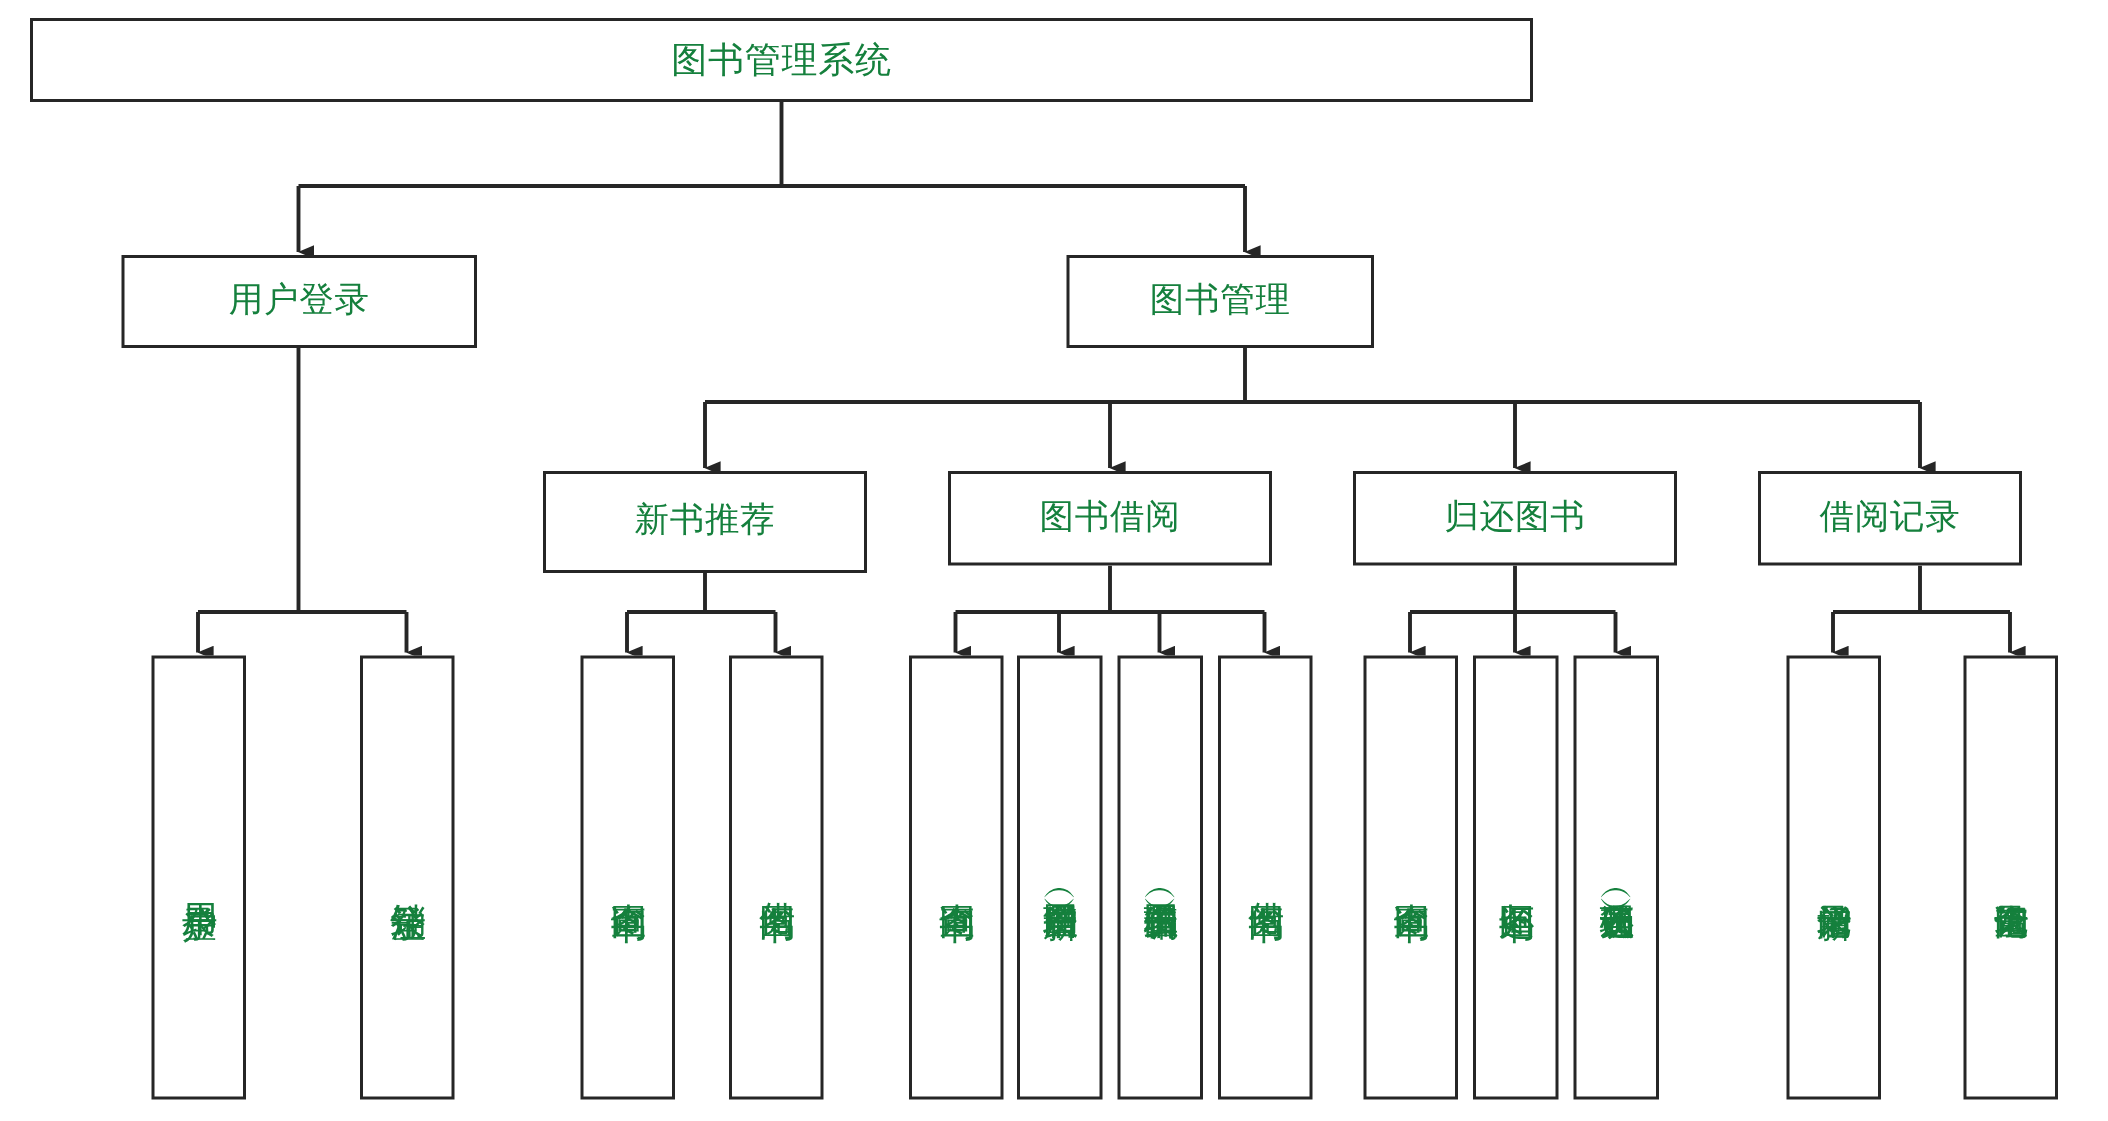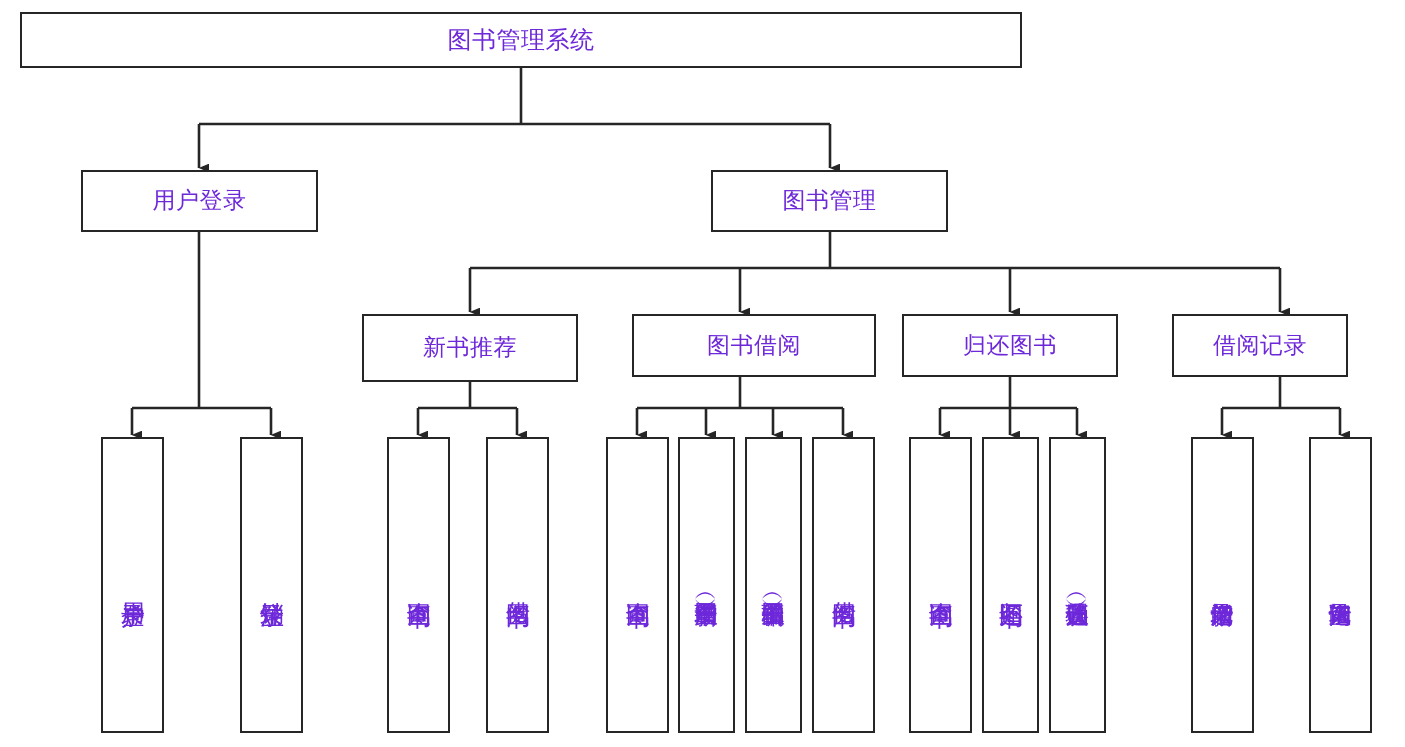--- a/index.html
+++ b/index.html
@@ -26,21 +26,21 @@
     height: 747px;
   }
   .node {
     position: absolute;
     box-sizing: border-box;
     border: 2px solid #262626;
     background: #ffffff;
     display: flex;
     align-items: center;
     justify-content: center;
-    color: #6d28d9;
+    color: #15803d;
     z-index: 2;
   }
   .node-label {
     display: block;
     line-height: 1.12;
     letter-spacing: 0.5px;
   }
   
   .node.horiz .node-label {
     font-size: 23px;
@@ -139,29 +139,29 @@
   </svg>
 
   <div class="node horiz title" style="left:20px; top:12px; width:1002px; height:56px;">
     <span class="node-label">图书管理系统</span>
   </div>
 
   <div class="node horiz" style="left:81px; top:170px; width:237px; height:62px;">
     <span class="node-label">用户登录</span>
   </div>
 
-  <div class="node horiz" style="left:711px; top:170px; width:237px; height:62px;">
+  <div class="node horiz" style="left:711px; top:170px; width:205px; height:62px;">
     <span class="node-label">图书管理</span>
   </div>
 
   <div class="node horiz" style="left:362px; top:314px; width:216px; height:68px;justify-content:center;">
     <span class="node-label">新书推荐</span>
   </div>
 
-  <div class="node horiz" style="left:632px; top:314px; width:244px; height:63px;">
+  <div class="node horiz" style="left:632px; top:314px; width:216px; height:63px;">
     <span class="node-label">图书借阅</span>
   </div>
 
   <div class="node horiz" style="left:902px; top:314px; width:216px; height:63px;">
     <span class="node-label">归还图书</span>
   </div>
 
   <div class="node horiz" style="left:1172px; top:314px; width:176px; height:63px;">
     <span class="node-label">借阅记录</span>
   </div>

